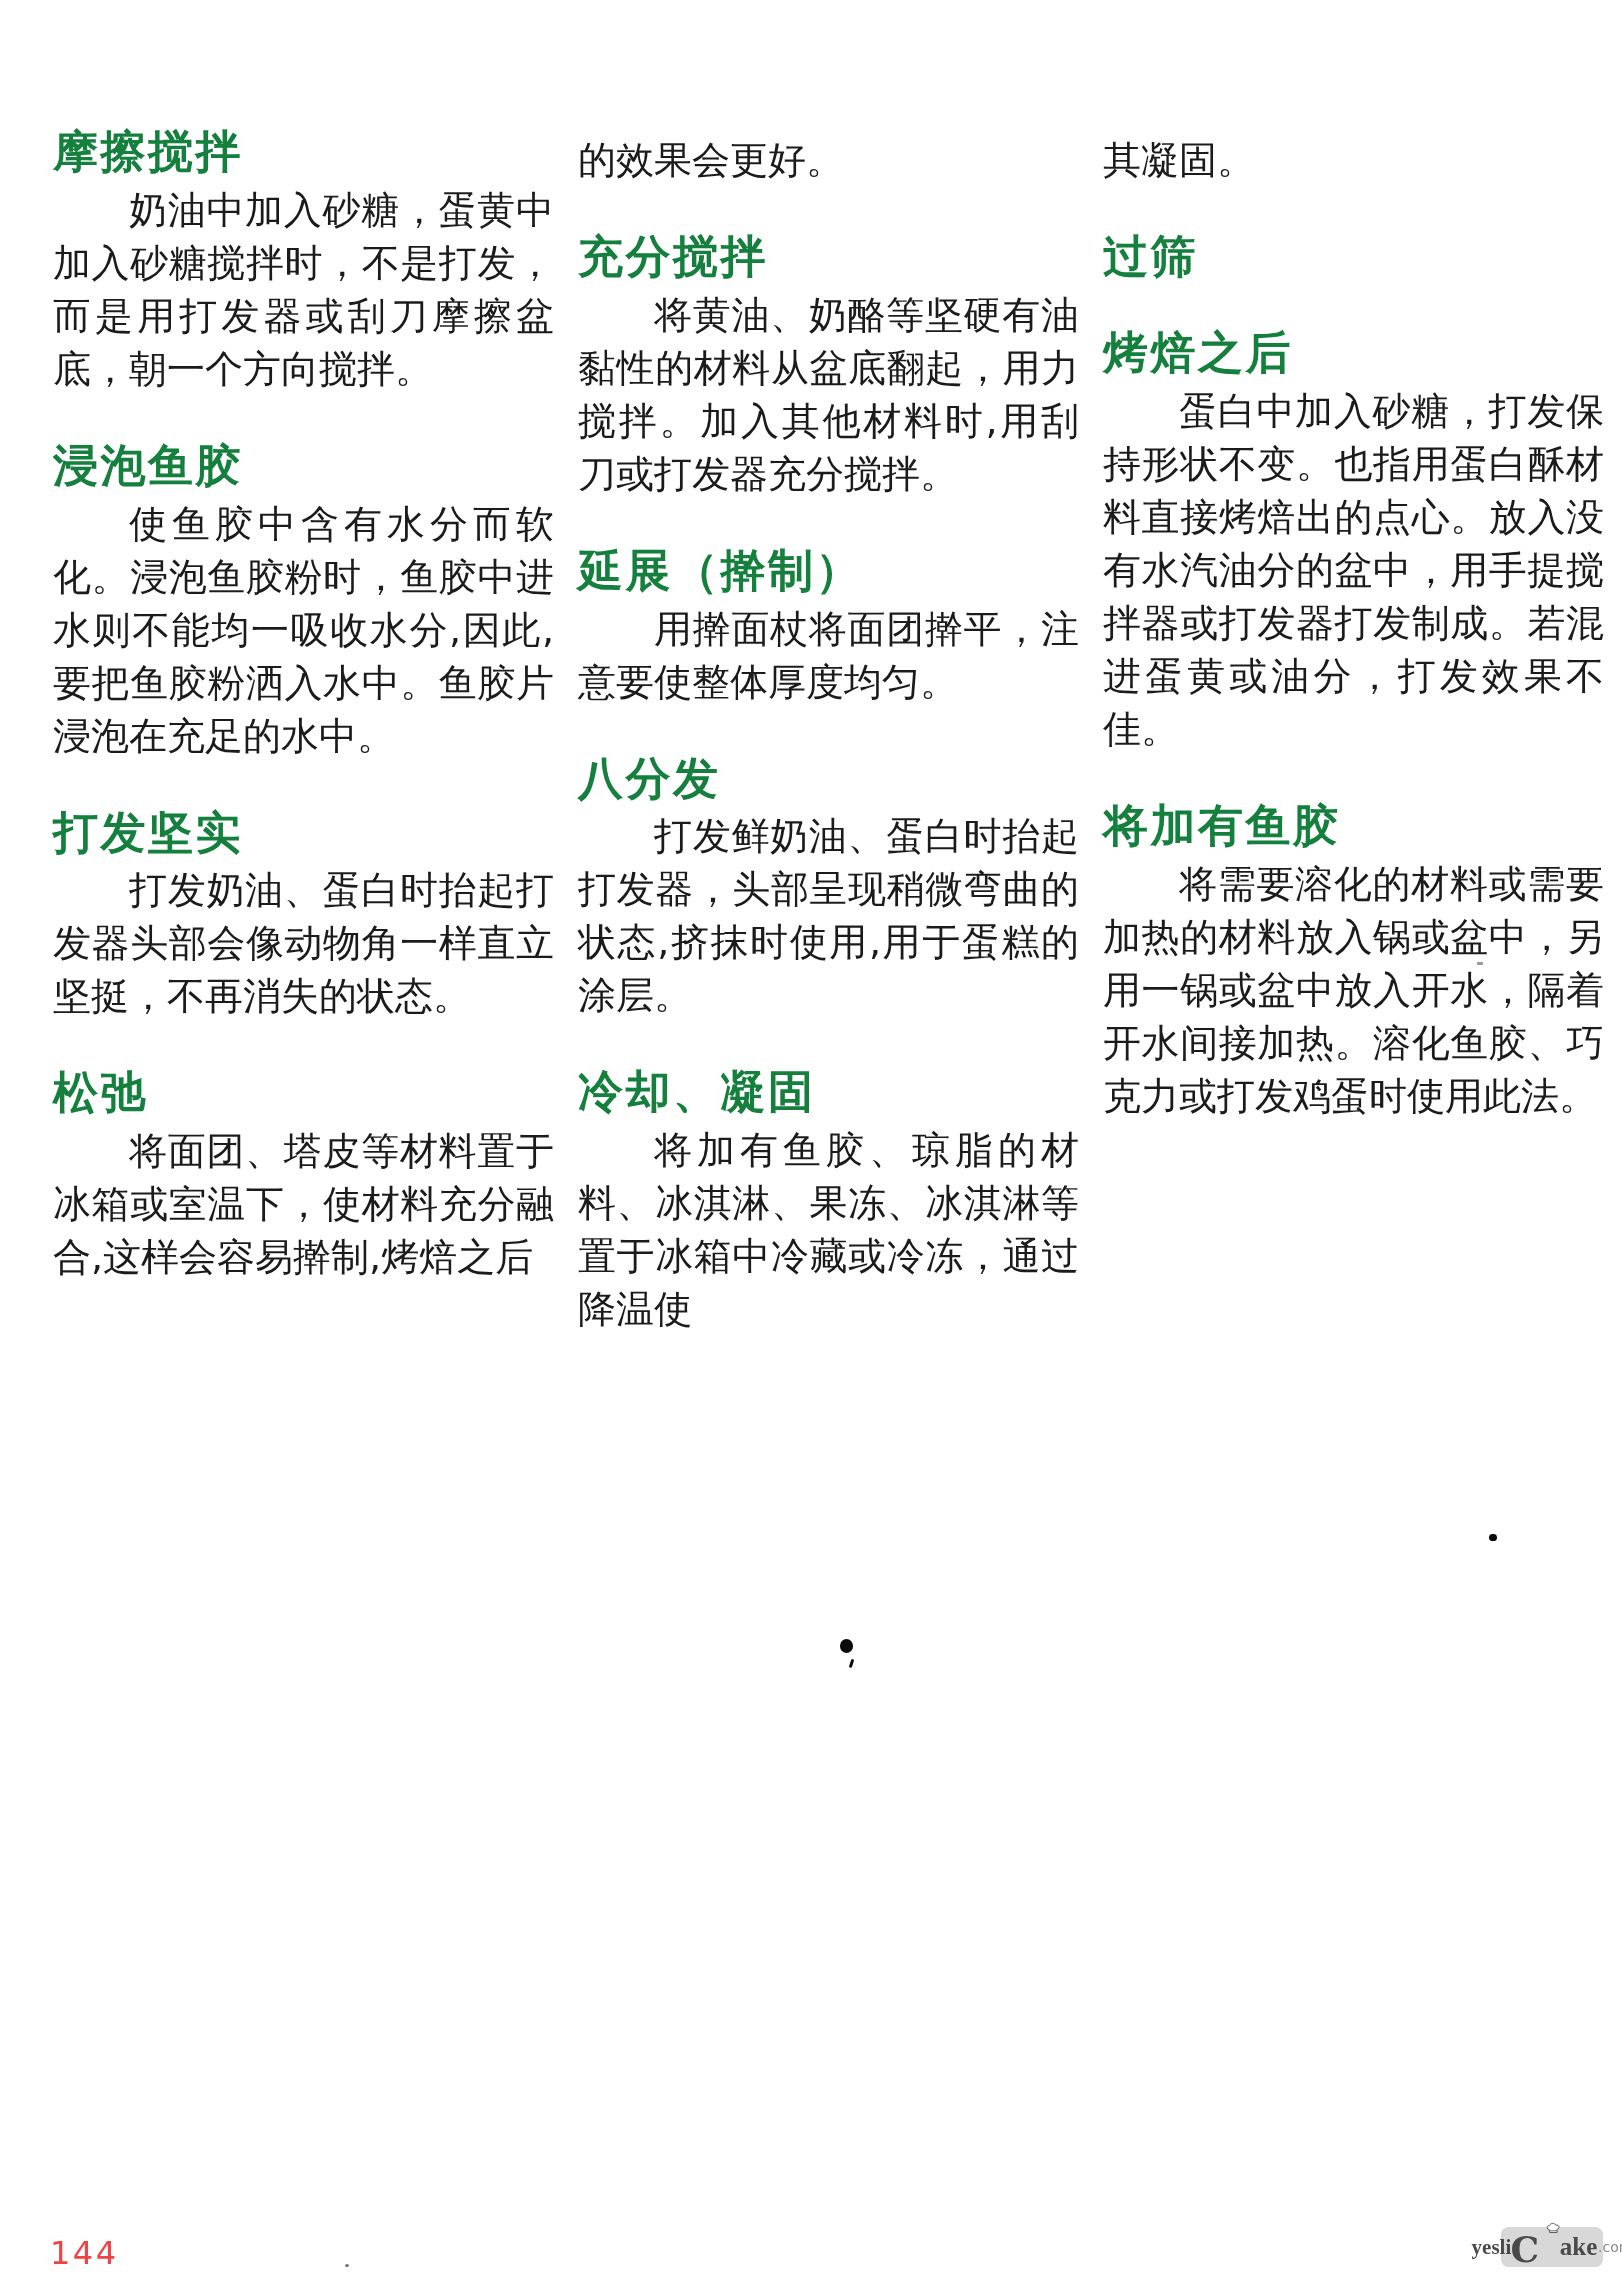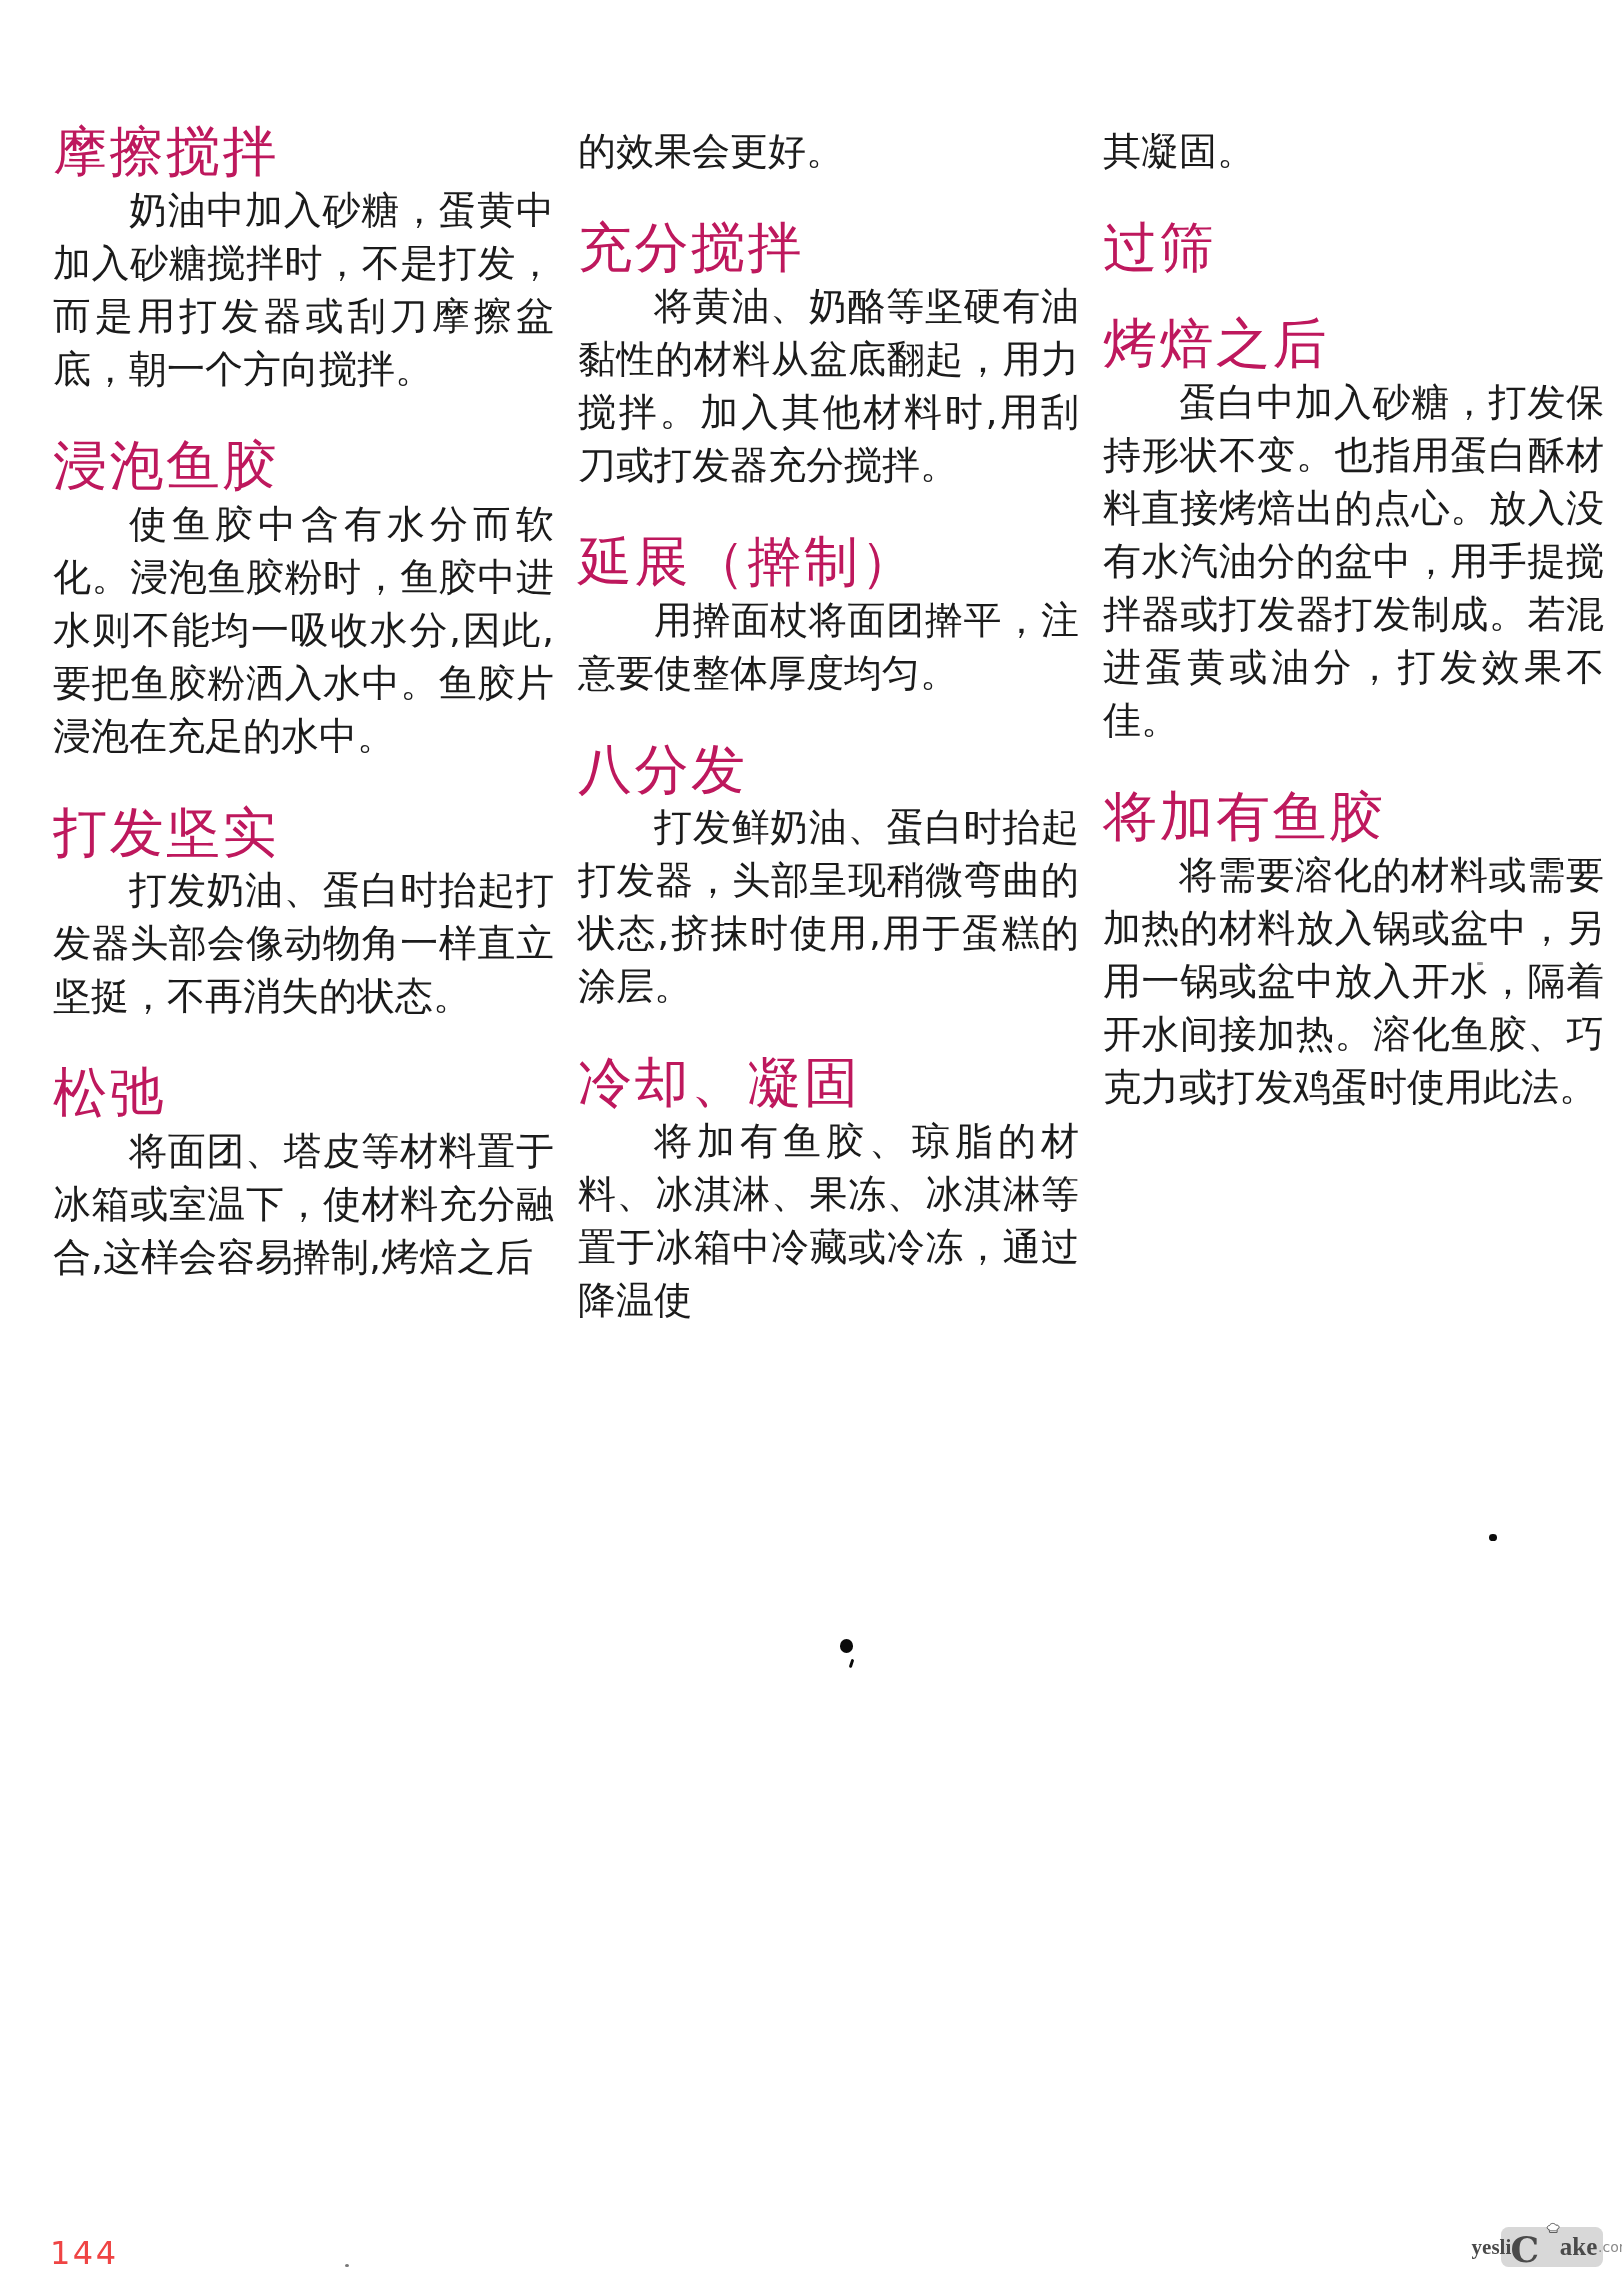--- a/index.html
+++ b/index.html
@@ -10,38 +10,38 @@
     background: #ffffff;
     font-family: "DejaVu Sans", "Liberation Sans", sans-serif;
     color: #1b1b1b;
     overflow: hidden;
   }
   .col { position: absolute; top: 125px; width: 501px; }
   .col-1 { left: 53px; }
   .col-2 { left: 578px; }
   .col-3 { left: 1103px; }
   .term-heading {
-    font-size: 54px;
+    font-size: 45px;
     line-height: 53px;
-    font-weight: normal;
-    color: #be185d;
+    font-weight: bold;
+    color: #15803d;
     letter-spacing: 2.5px;
     margin: 43px 0 5.8px 0;
   }
   .col > .term-heading:first-child { margin-top: 0; }
   .term-para {
     font-size: 38px;
     line-height: 53px;
     margin: 0;
     text-align: justify;
     text-justify: inter-character;
     text-indent: 2em;
     color: #1b1b1b;
   }
-  .term-para.cont { text-indent: 0; }
+  .term-para.cont { text-indent: 0; margin-top: 9px; }
   .page-number {
     position: absolute;
     left: 50px;
     top: 2234px;
     font-size: 32px;
     letter-spacing: 2.5px;
     color: #ef4444;
   }
   .watermark {
     position: absolute;

